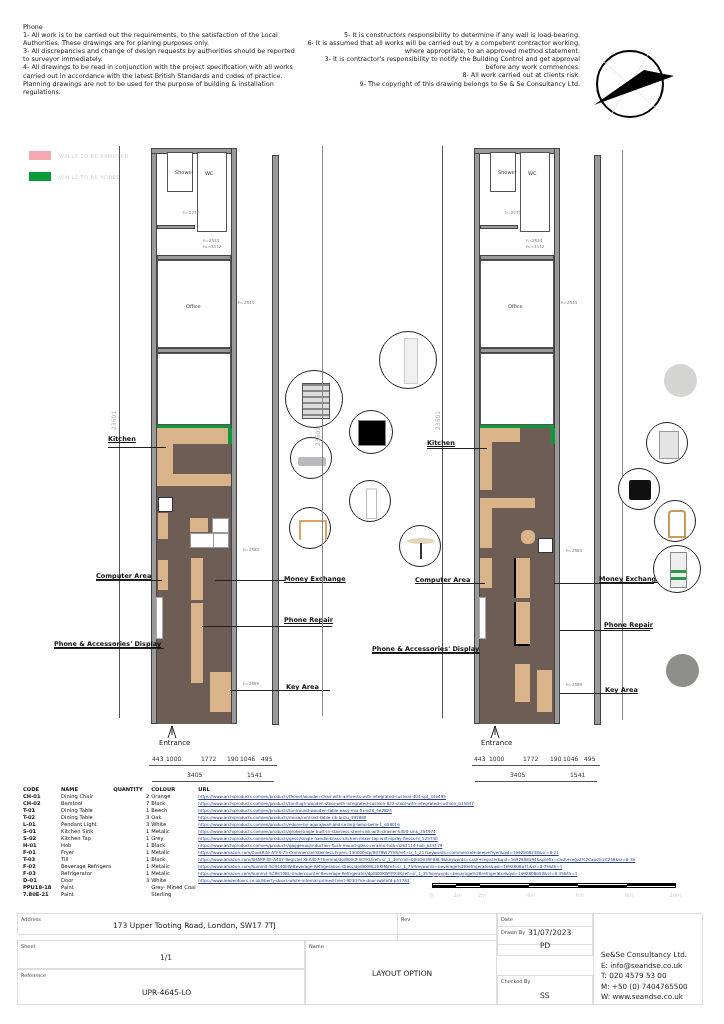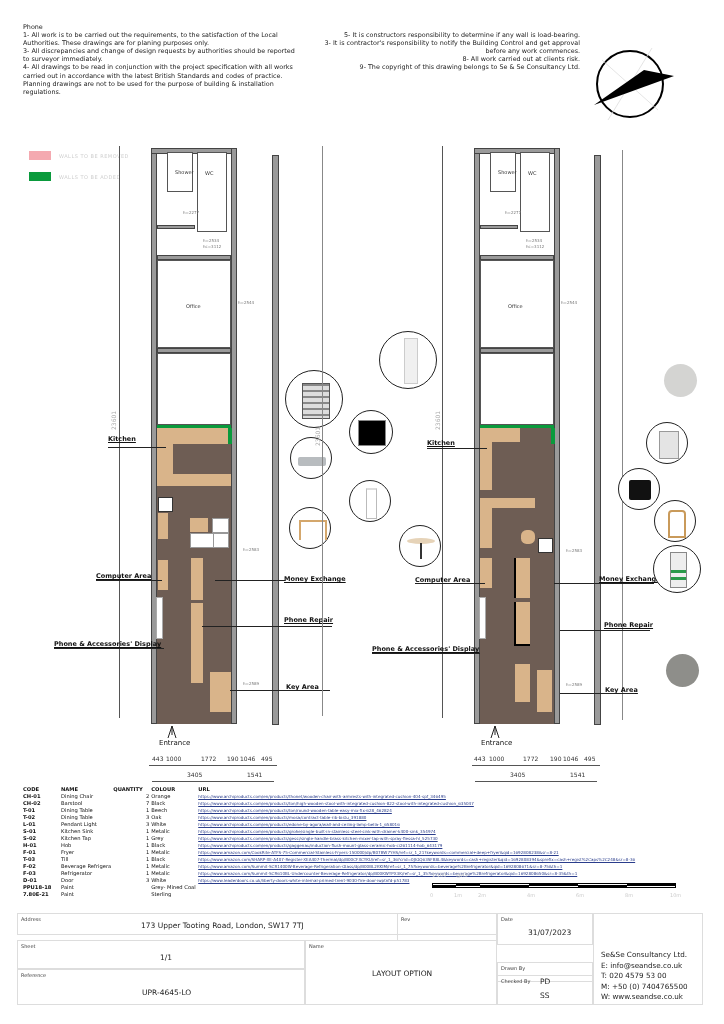--- a/index.html
+++ b/index.html
@@ -34,20 +34,21 @@
 <body>
 
 <div class="abs notes" style="left:23px;top:23px;width:280px;">
   <p>Phone</p>
   <p>1- All work is to be carried out the requirements, to the satisfaction of the Local Authorities. These drawings are for planing purposes only.</p>
   <p>3- All discrepancies and change of design requests by authorities should be reported to surveyor immediately.</p>
   <p>4- All drawings to be read in conjunction with the project specification with all works carried out in accordance with the latest British Standards and codes of practice. Planning drawings are not to be used for the purpose of building &amp; installation regulations.</p>
 </div>
 <div class="abs notes" style="left:304px;top:31px;width:276px;text-align:right;">
   <p>5- It is constructors responsibility to determine if any wall is load-bearing.</p>
+  <p>6- It is assumed that all works will be carried out by a competent contractor working, where appropriate, to an approved method statement.</p>
   <p>3- It is contractor's responsibility to notify the Building Control and get approval before any work commences.</p>
   <p>8- All work carried out at clients risk.</p>
   <p>9- The copyright of this drawing belongs to Se &amp; Se Consultancy Ltd.</p>
 </div>
 
 <div class="abs" style="left:582px;top:40px;width:100px;height:90px;">
   <svg width="100" height="90" viewBox="0 0 100 90">
     <circle cx="48" cy="44" r="33" fill="none" stroke="#000" stroke-width="2"></circle>
     <line x1="20" y1="20" x2="76" y2="70" stroke="#ddd" stroke-width="0.8"></line>
     <line x1="70" y1="8" x2="26" y2="80" stroke="#ddd" stroke-width="0.8"></line>
@@ -403,21 +404,21 @@
   <span class="abs" style="left:24px;top:14px;font-size:5px;color:#ccc;">1m</span>
   <span class="abs" style="left:48px;top:14px;font-size:5px;color:#ccc;">2m</span>
   <span class="abs" style="left:97px;top:14px;font-size:5px;color:#ccc;">4m</span>
   <span class="abs" style="left:146px;top:14px;font-size:5px;color:#ccc;">6m</span>
   <span class="abs" style="left:195px;top:14px;font-size:5px;color:#ccc;">8m</span>
   <span class="abs" style="left:240px;top:14px;font-size:5px;color:#ccc;">10m</span>
 </div>
 
 <div class="abs tb" style="left:17px;top:913px;width:480px;height:22px;">
   <span class="tb-label">Address</span>
-  <span class="tb-val" style="left:95px;top:7px;margin-left:28px;">173 Upper Tooting Road, London, SW17 7TJ</span>
+  <span class="tb-val" style="left:95px;top:7px;">173 Upper Tooting Road, London, SW17 7TJ</span>
 </div>
 <div class="abs tb" style="left:397px;top:913px;width:100px;height:28px;">
   <span class="tb-label">Rev</span>
   <span class="tb-val" style="left:40px;top:12px;"></span>
 </div>
 <div class="abs tb" style="left:17px;top:940px;width:288px;height:29px;">
   <span class="tb-label">Sheet</span>
   <span class="tb-val" style="left:142px;top:12px;">1/1</span>
 </div>
 <div class="abs tb" style="left:17px;top:969px;width:288px;height:36px;">
@@ -425,21 +426,21 @@
   <span class="tb-val" style="left:124px;top:18px;">UPR-4645-LO</span>
 </div>
 <div class="abs tb" style="left:305px;top:940px;width:192px;height:65px;">
   <span class="tb-label">Name</span>
   <span class="tb-val" style="left:66px;top:28px;">LAYOUT OPTION</span>
 </div>
 <div class="abs tb" style="left:497px;top:913px;width:96px;height:32px;">
   <span class="tb-label">Date</span>
   <span class="tb-val" style="left:30px;top:14px;">31/07/2023</span>
 </div>
-<div class="abs tb" style="left:497px;top:962px;width:96px;height:20px;">
+<div class="abs tb" style="left:497px;top:926px;width:96px;height:30px;">
   <span class="tb-label">Drawn By</span>
   <span class="tb-val" style="left:42px;top:14px;">PD</span>
 </div>
 <div class="abs tb" style="left:497px;top:975px;width:96px;height:30px;">
   <span class="tb-label">Checked By</span>
   <span class="tb-val" style="left:42px;top:15px;">SS</span>
 </div>
 <div class="abs tb" style="left:593px;top:913px;width:110px;height:92px;">
   <div class="abs" style="left:7px;top:36px;font-size:7.2px;line-height:10.5px;color:#222;">
     <div>Se&amp;Se Consultancy Ltd.</div>

